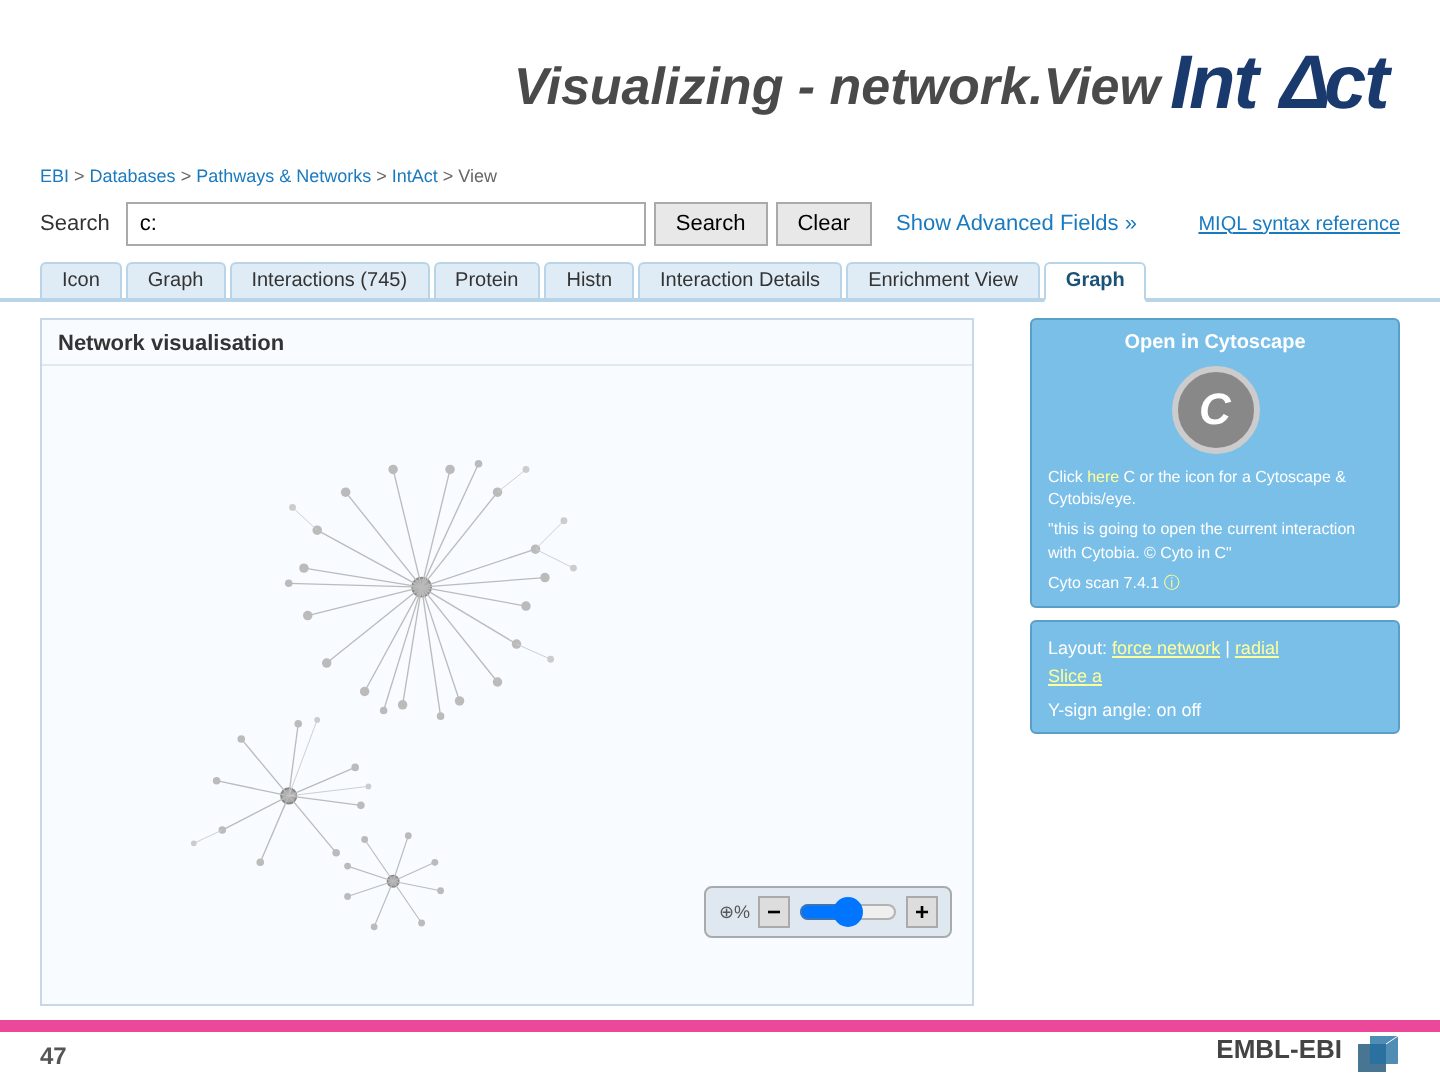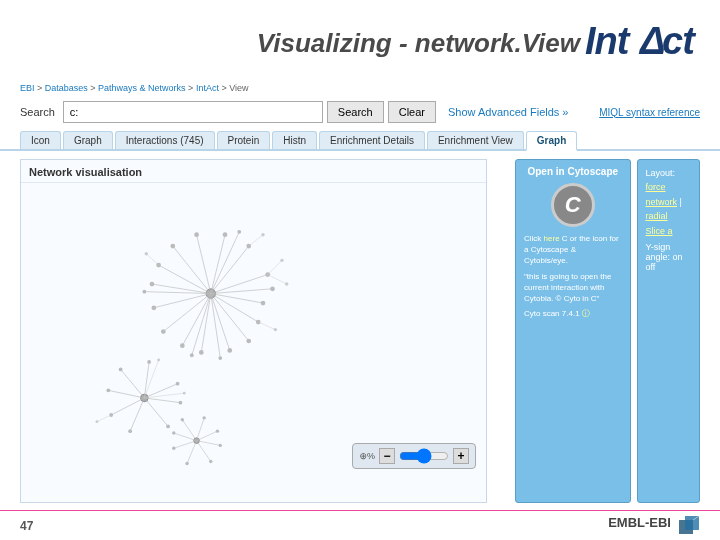--- a/index.html
+++ b/index.html
@@ -140,21 +140,21 @@
       position: relative;
       width: 100%;
       height: calc(100% - 26px);
       overflow: hidden;
     }
 
     
     .right-panel {
       width: 185px;
       display: flex;
-      flex-direction: row;
+      flex-direction: column;
       gap: 6px;
     }
 
     
     .cytoscape-box {
       background: #7abfe8;
       border: 1px solid #5a9fc8;
       padding: 6px 8px;
       border-radius: 3px;
     }
@@ -248,21 +248,21 @@
       position: absolute;
       bottom: 0;
       left: 0;
       right: 0;
       height: 30px;
       display: flex;
       align-items: center;
       justify-content: space-between;
       padding: 0 20px;
       background: #fff;
-      border-top: 1px solid #ec4899;
+      border-top: 6px solid #ec4899;
     }
     .footer-num {
       font-size: 12px;
       color: #555;
       font-weight: bold;
     }
     .embl-ebi-logo {
       display: flex;
       gap: 7px;
     }
@@ -317,21 +317,21 @@
   <a class="advanced-link">Show Advanced Fields »</a>
   <span class="miql-link">MIQL syntax reference</span>
 </div>
 
 <div class="tabs">
   <div class="tab">Icon</div>
   <div class="tab">Graph</div>
   <div class="tab">Interactions (745)</div>
   <div class="tab">Protein</div>
   <div class="tab">Histn</div>
-  <div class="tab">Enrichment Details</div>
+  <div class="tab">Interaction Details</div>
   <div class="tab">Enrichment View</div>
   <div class="tab active">Graph</div>
 </div>
 
 <div class="main-content">
 
   <div class="network-panel">
     <div class="network-panel-title">Network visualisation</div>
     <div class="network-canvas">
       <svg class="network-svg" viewBox="0 0 490 300">

